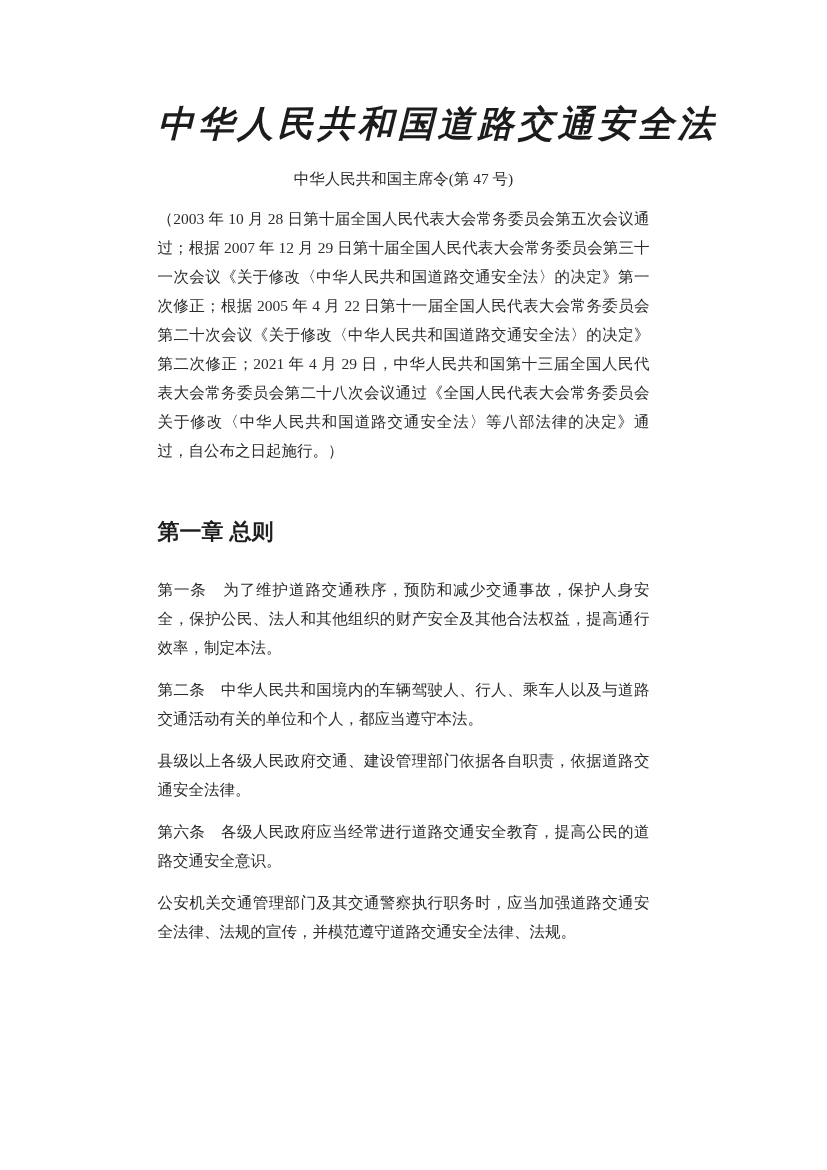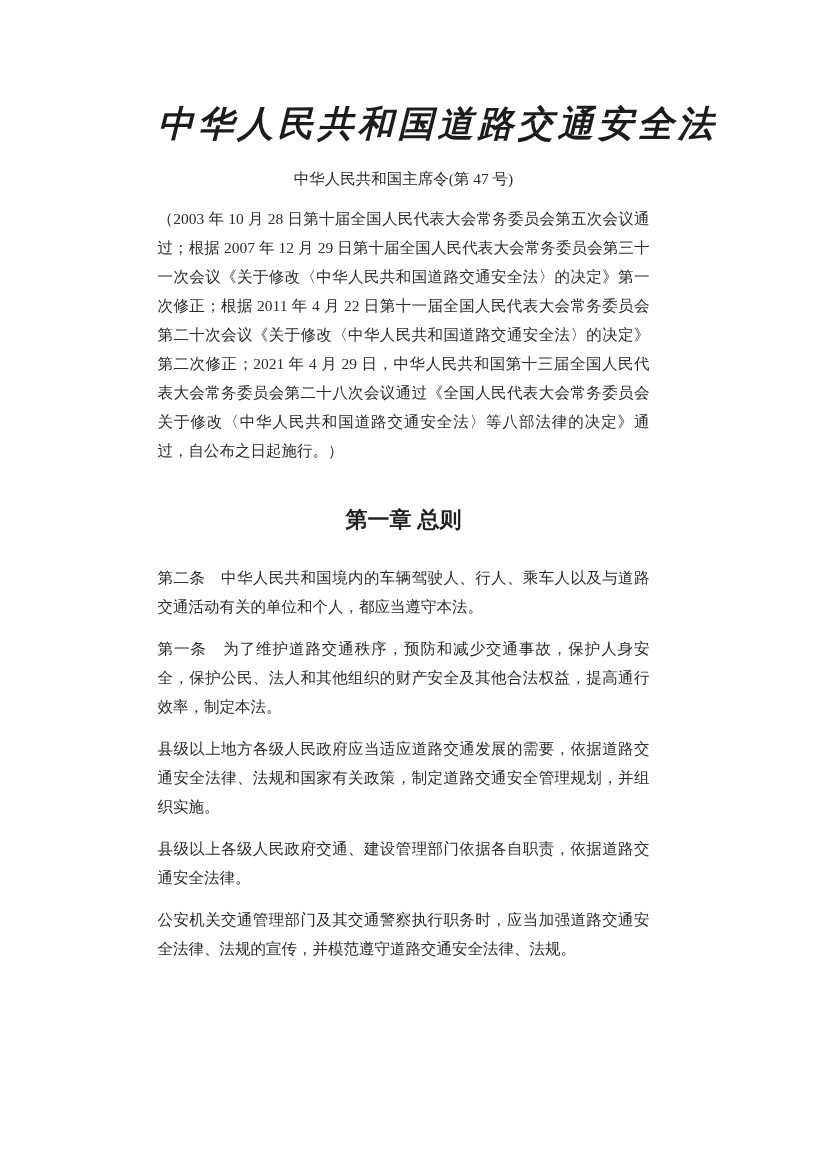--- a/index.html
+++ b/index.html
@@ -37,22 +37,22 @@
     margin: 0 0 14px 0;
   }
   .preamble {
     margin: 0;
     font-size: 15.5px;
     line-height: 29px;
     text-align: justify;
     color: #2b2b2b;
   }
   .chapter-heading {
-    margin: 40px 0 28px 0;
-    text-align: center;
+    margin: 52px 0 28px 0;
+    text-align: left;
     font-family: "Liberation Sans", "DejaVu Sans", sans-serif;
     font-weight: bold;
     font-size: 22px;
     color: #1f1f1f;
   }
   .body-para {
     margin: 0 0 13px 0;
     font-size: 15.5px;
     line-height: 29px;
     text-align: justify;
@@ -61,31 +61,31 @@
 </style>
 </head>
 <body>
 
 <div class="page">
 
   <h1 class="doc-title">中华人民共和国道路交通安全法</h1>
 
   <div class="doc-subtitle">中华人民共和国主席令(第 47 号)</div>
 
-  <p class="preamble">（2003 年 10 月 28 日第十届全国人民代表大会常务委员会第五次会议通过；根据 2007 年 12 月 29 日第十届全国人民代表大会常务委员会第三十一次会议《关于修改〈中华人民共和国道路交通安全法〉的决定》第一次修正；根据 2011 年 4 月 22 日第十一届全国人民代表大会常务委员会第二十次会议《关于修改〈中华人民共和国道路交通安全法〉的决定》第二次修正；2021 年 4 月 29 日，中华人民共和国第十三届全国人民代表大会常务委员会第二十八次会议通过《全国人民代表大会常务委员会关于修改〈中华人民共和国道路交通安全法〉等八部法律的决定》通过，自公布之日起施行。）</p>
+  <p class="preamble">（2003 年 10 月 28 日第十届全国人民代表大会常务委员会第五次会议通过；根据 2007 年 12 月 29 日第十届全国人民代表大会常务委员会第三十一次会议《关于修改〈中华人民共和国道路交通安全法〉的决定》第一次修正；根据 2005 年 4 月 22 日第十一届全国人民代表大会常务委员会第二十次会议《关于修改〈中华人民共和国道路交通安全法〉的决定》第二次修正；2021 年 4 月 29 日，中华人民共和国第十三届全国人民代表大会常务委员会第二十八次会议通过《全国人民代表大会常务委员会关于修改〈中华人民共和国道路交通安全法〉等八部法律的决定》通过，自公布之日起施行。）</p>
 
   <h2 class="chapter-heading">第一章 总则</h2>
 
+  <p class="body-para">第一条　为了维护道路交通秩序，预防和减少交通事故，保护人身安全，保护公民、法人和其他组织的财产安全及其他合法权益，提高通行效率，制定本法。</p>
+
   <p class="body-para">第二条　中华人民共和国境内的车辆驾驶人、行人、乘车人以及与道路交通活动有关的单位和个人，都应当遵守本法。</p>
-
-  <p class="body-para">第一条　为了维护道路交通秩序，预防和减少交通事故，保护人身安全，保护公民、法人和其他组织的财产安全及其他合法权益，提高通行效率，制定本法。</p>
 
 
 
-  <p class="body-para">县级以上地方各级人民政府应当适应道路交通发展的需要，依据道路交通安全法律、法规和国家有关政策，制定道路交通安全管理规划，并组织实施。</p>
 
 
   <p class="body-para">县级以上各级人民政府交通、建设管理部门依据各自职责，依据道路交通安全法律。</p>
 
+  <p class="body-para">第六条　各级人民政府应当经常进行道路交通安全教育，提高公民的道路交通安全意识。</p>
 
   <p class="body-para">公安机关交通管理部门及其交通警察执行职务时，应当加强道路交通安全法律、法规的宣传，并模范遵守道路交通安全法律、法规。</p>
 
 </div>
 
 </body></html>

